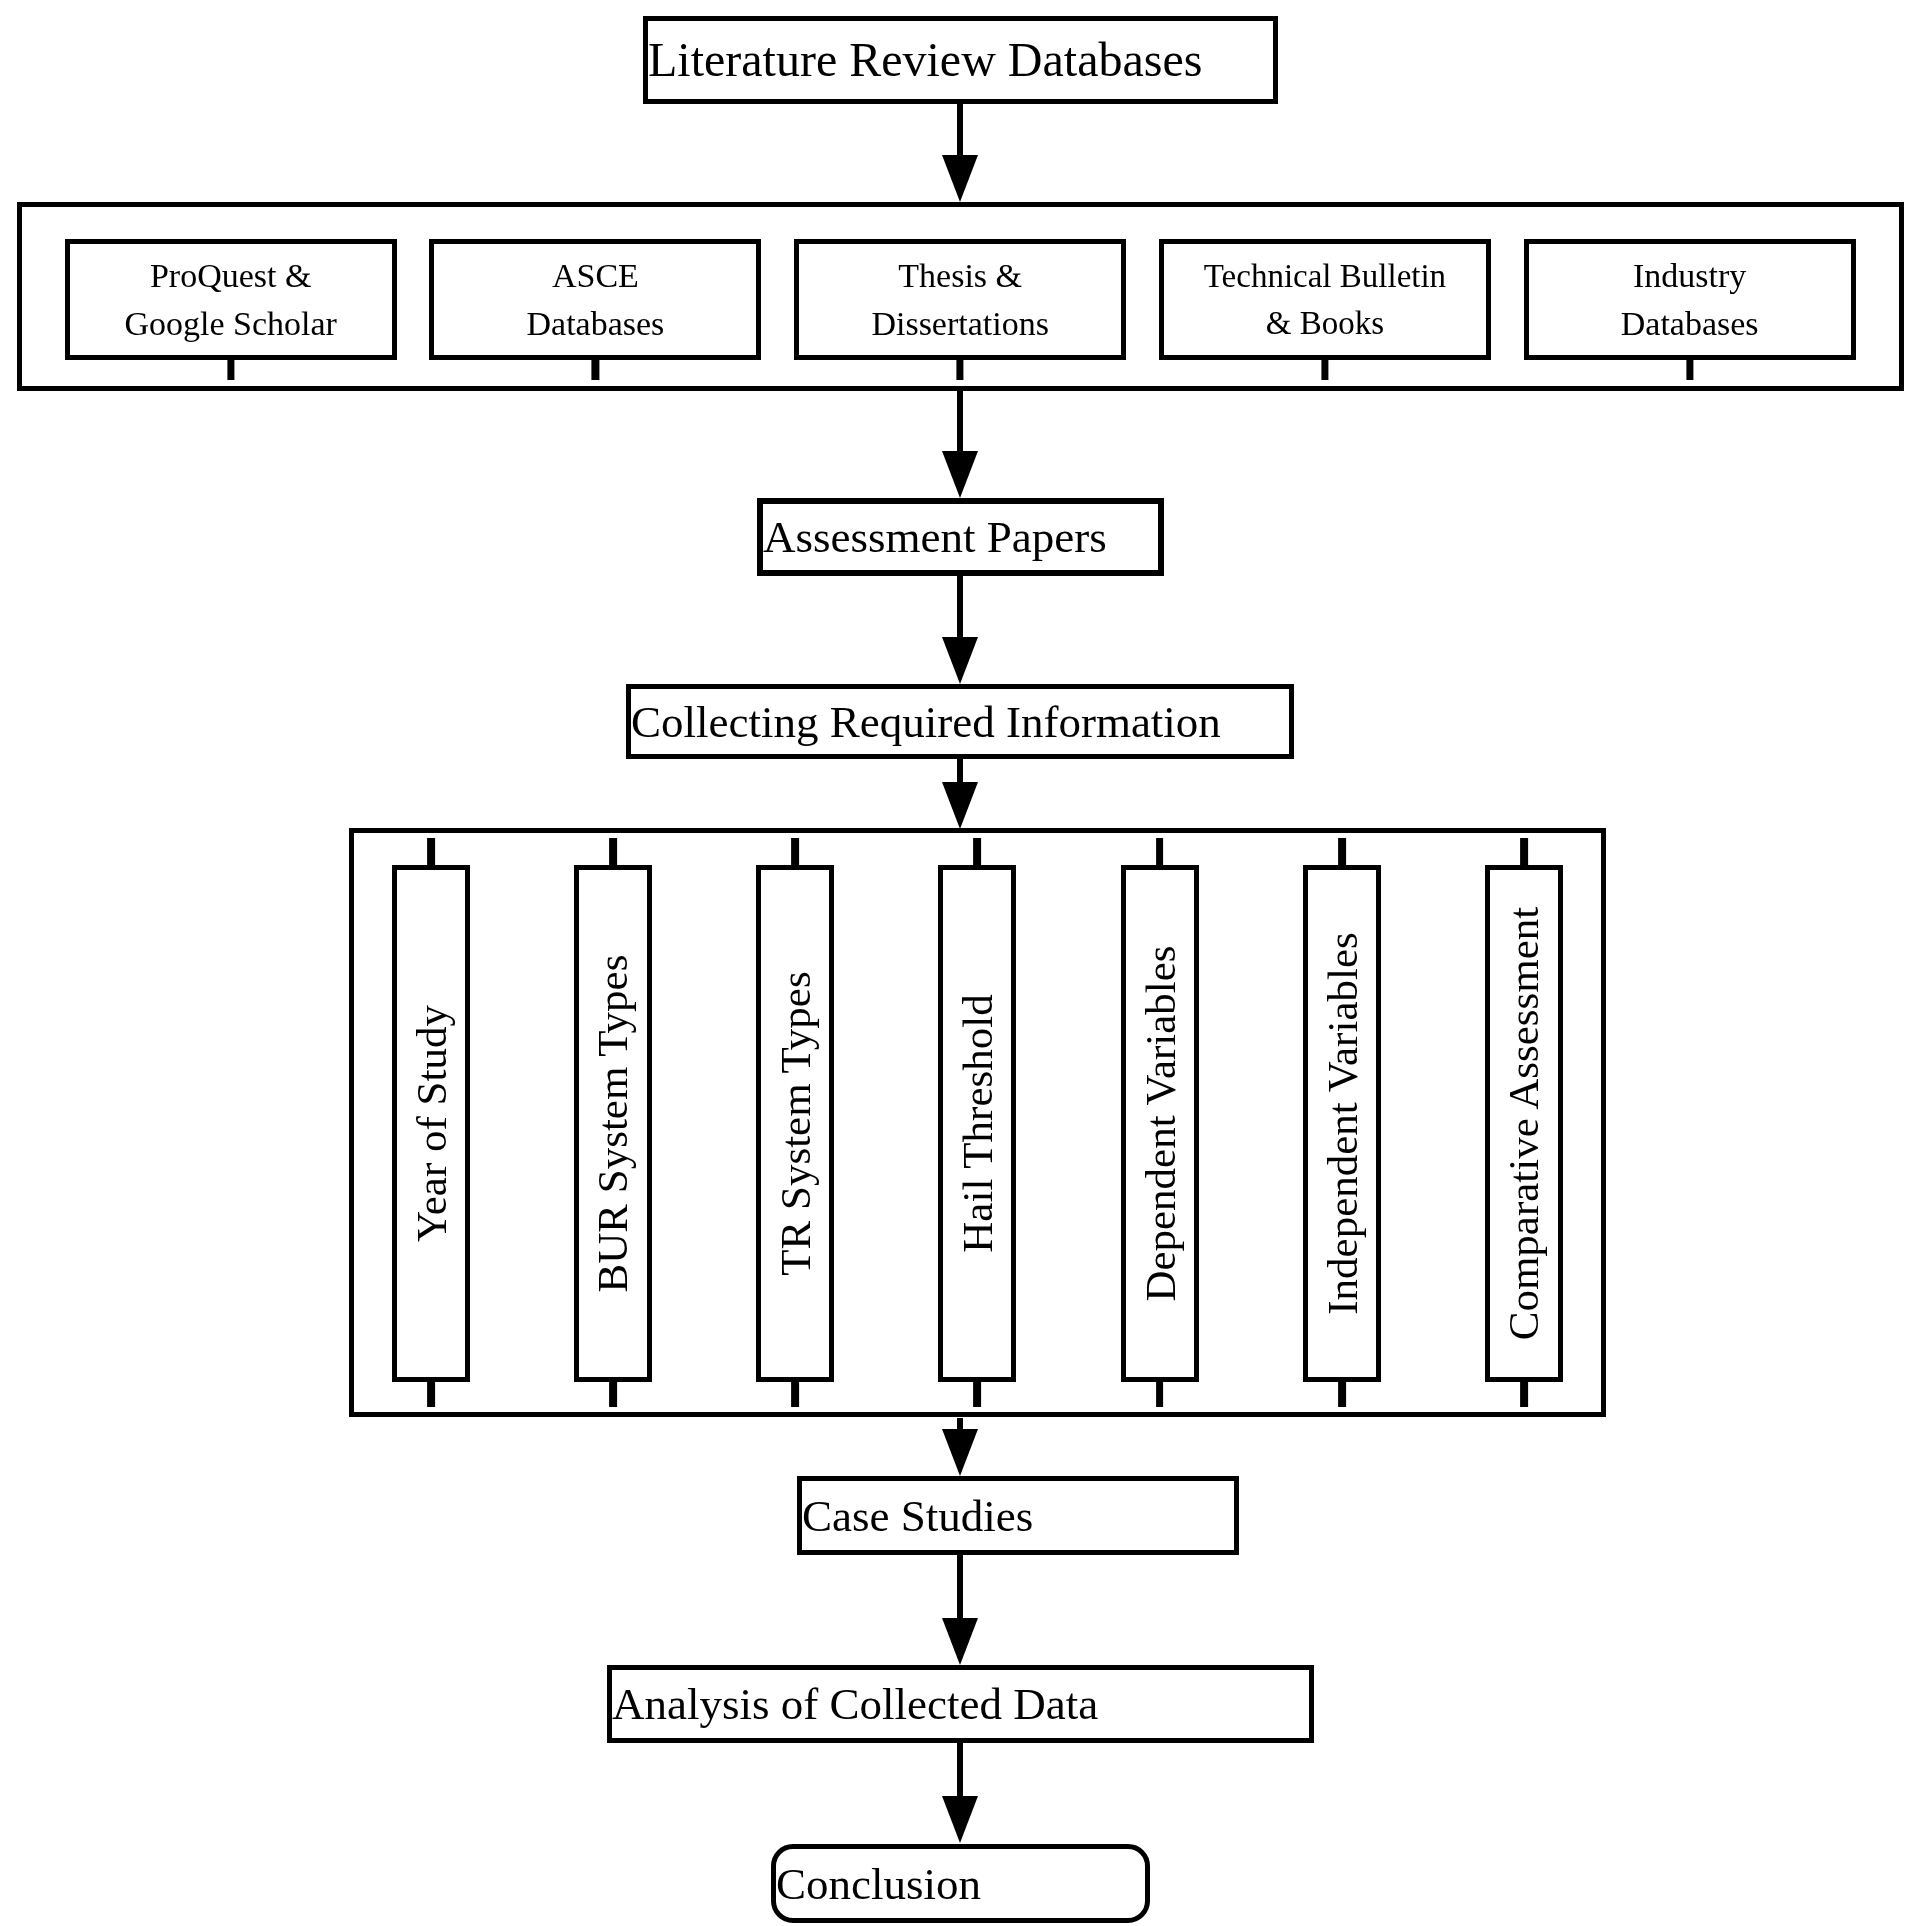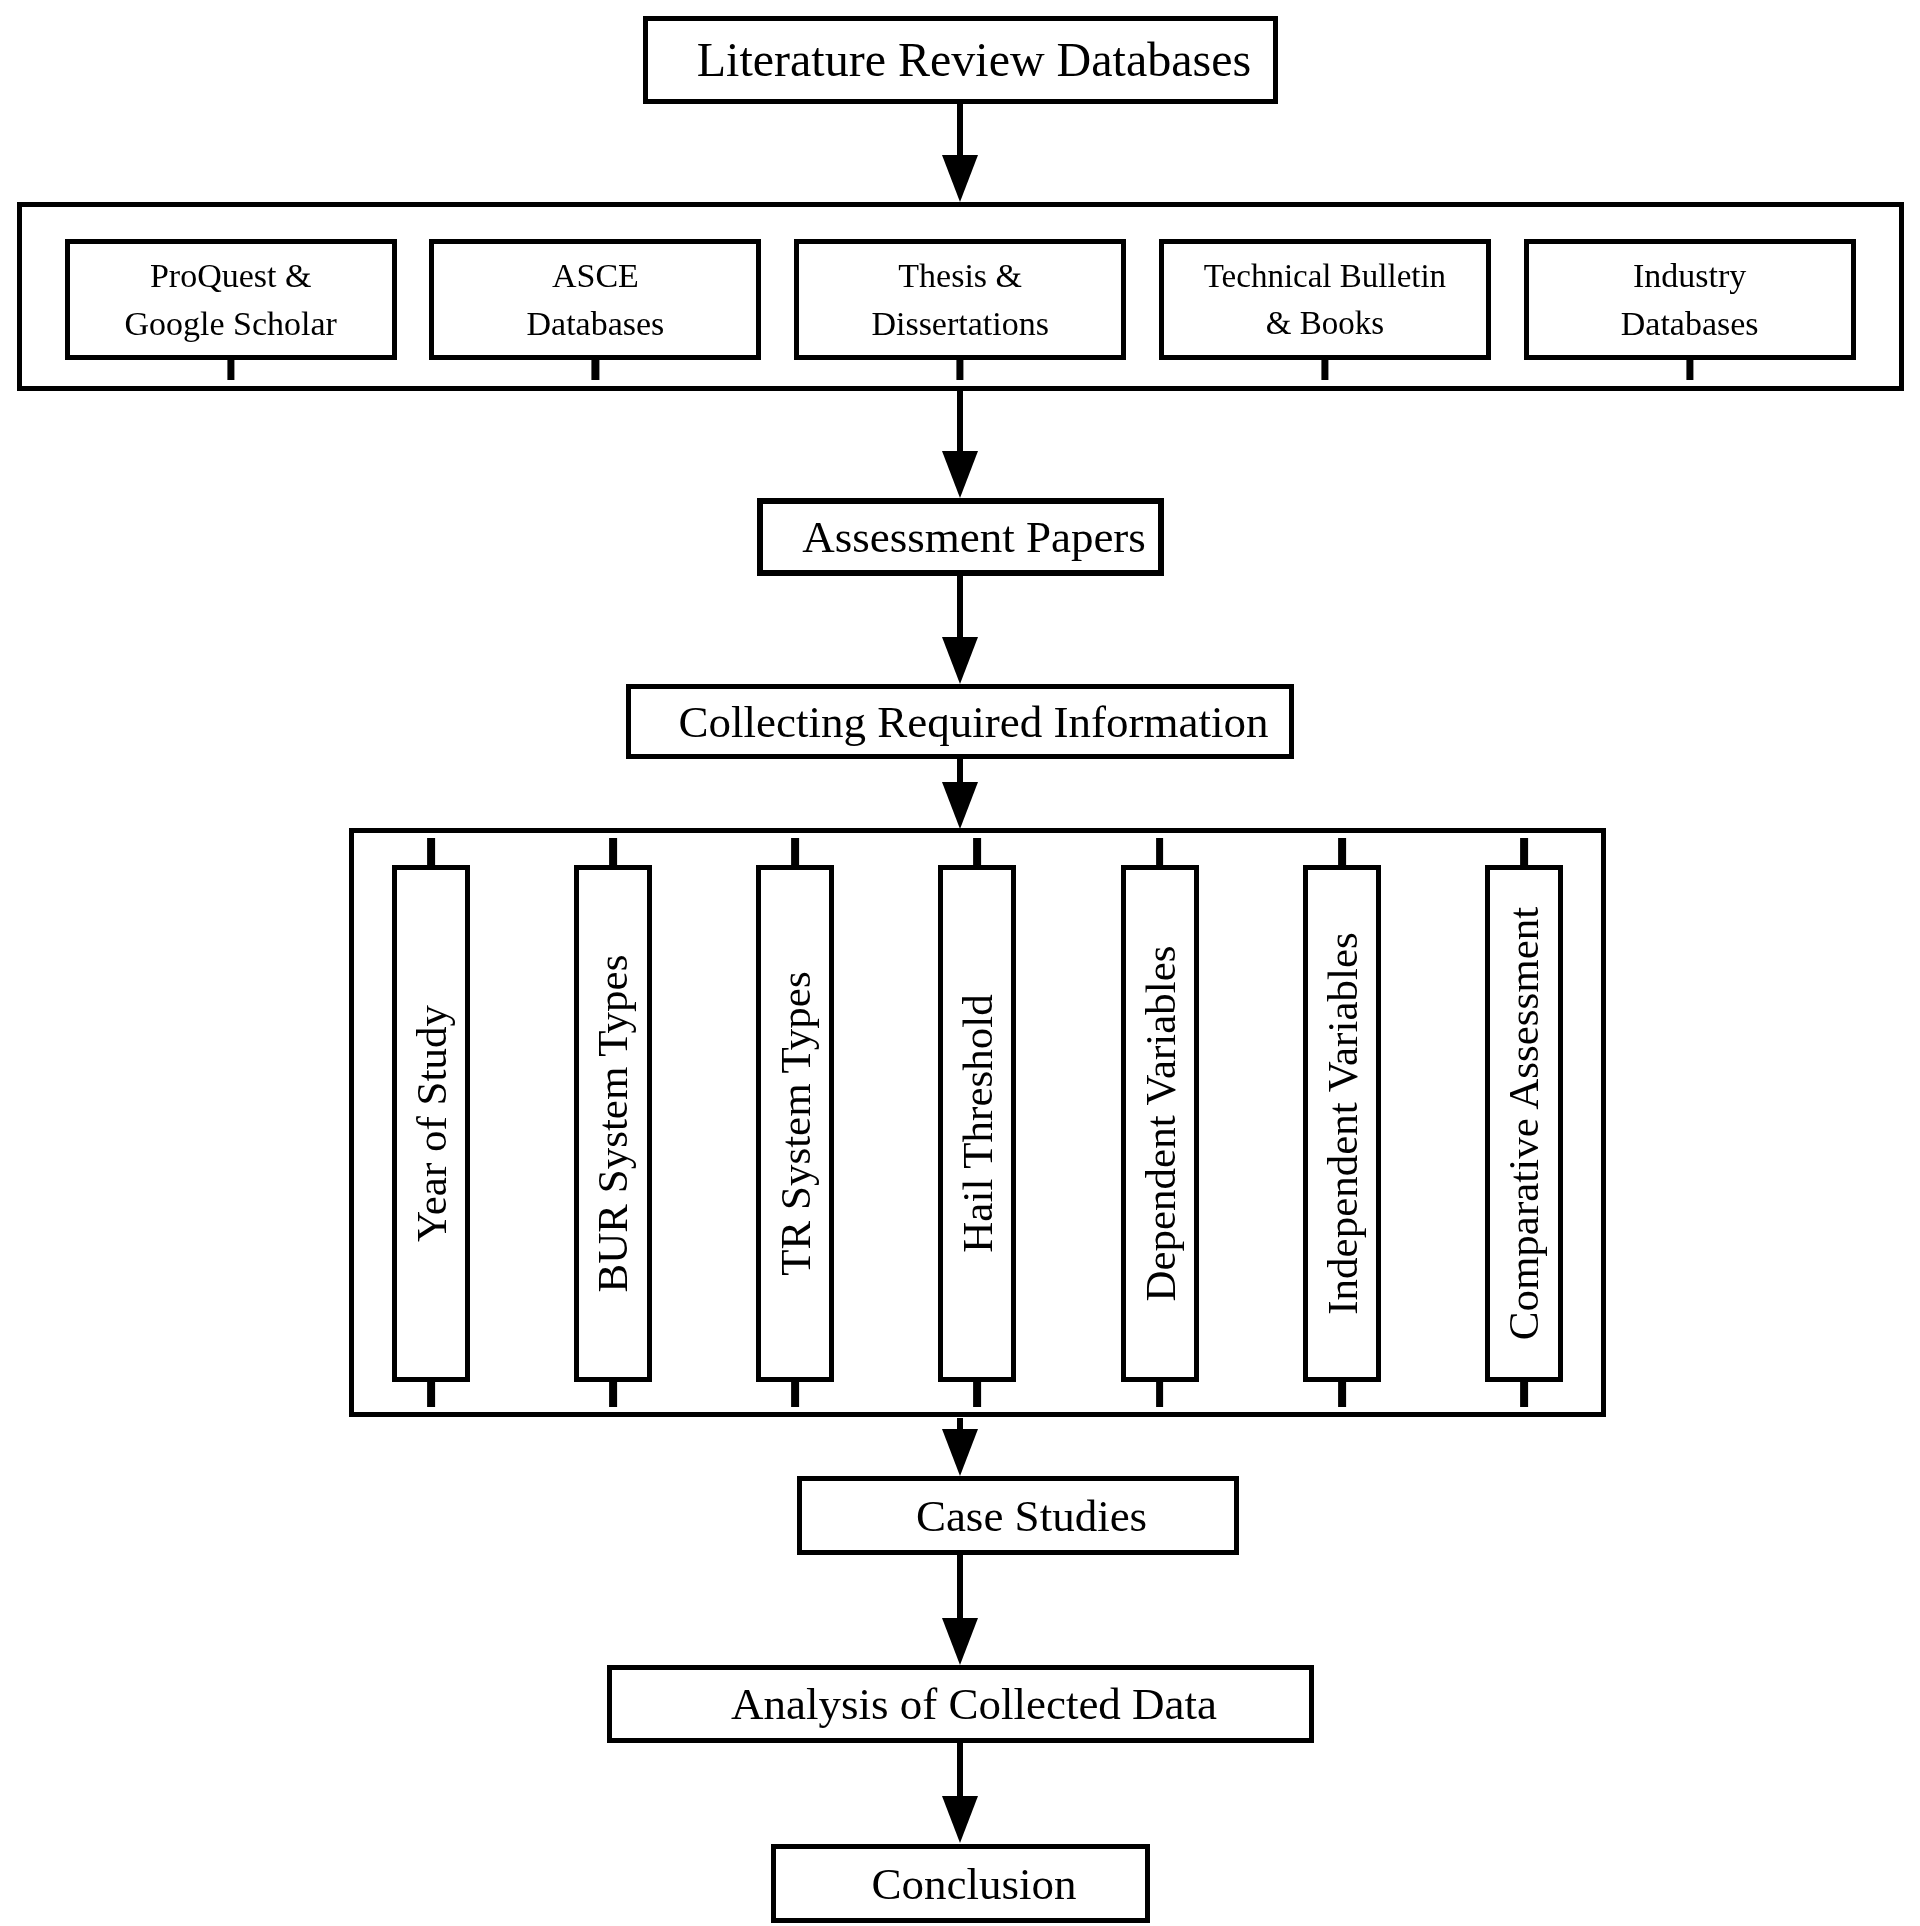--- a/index.html
+++ b/index.html
@@ -15,24 +15,23 @@
     color: #000;
   }
 
   
   .node {
     position: absolute;
     background: #fff;
     border: 5.6px solid #000;
     display: flex;
     align-items: center;
-    justify-content: center;
+    justify-content: flex-start;
     text-align: center;
     box-sizing: border-box;
-    padding-left: 27px;
   }
   .node .lbl { display: block; }
 
   
   .title-box { left: 643px; top: 15.6px; width: 635px; height: 88px; font-size: 48px; }
 
   
   .sources-wrap {
     position: absolute;
     left: 16.7px; top: 202px; width: 1887px; height: 189px;
@@ -142,21 +141,21 @@
     left: 50%;
     transform: translateX(-50%);
     width: 7.8px;
     height: 29.5px;
     background: #000;
   }
 
   
   .cs-box { left: 771px; top: 1476px; width: 442px;  height: 79px; font-size: 45px; margin-left: 26px; }
   .an-box { left: 607px; top: 1665px; width: 707px; height: 78px; font-size: 45px; }
-  .co-box { left: 771px; top: 1844px; width: 379px;  height: 79px; font-size: 45px; }
+  .co-box { left: 771px; top: 1844px; width: 379px;  height: 79px; font-size: 45px; border-radius: 22px; }
 </style>
 </head>
 <body>
 
 <div class="node title-box">
   <span class="lbl">Literature Review Databases</span>
 </div>
 
 <div class="arrow a1">
   <div class="shaft"></div>

